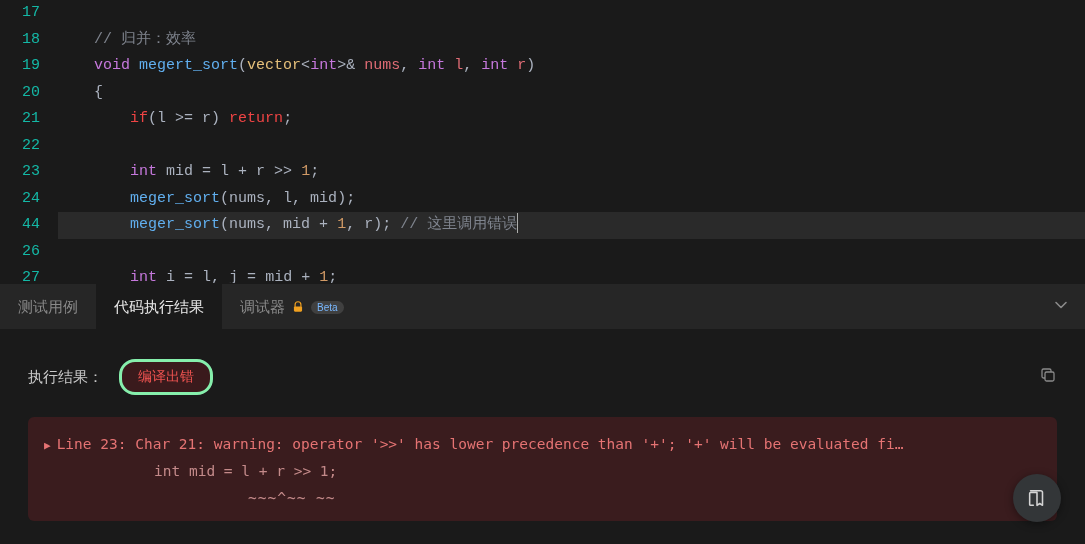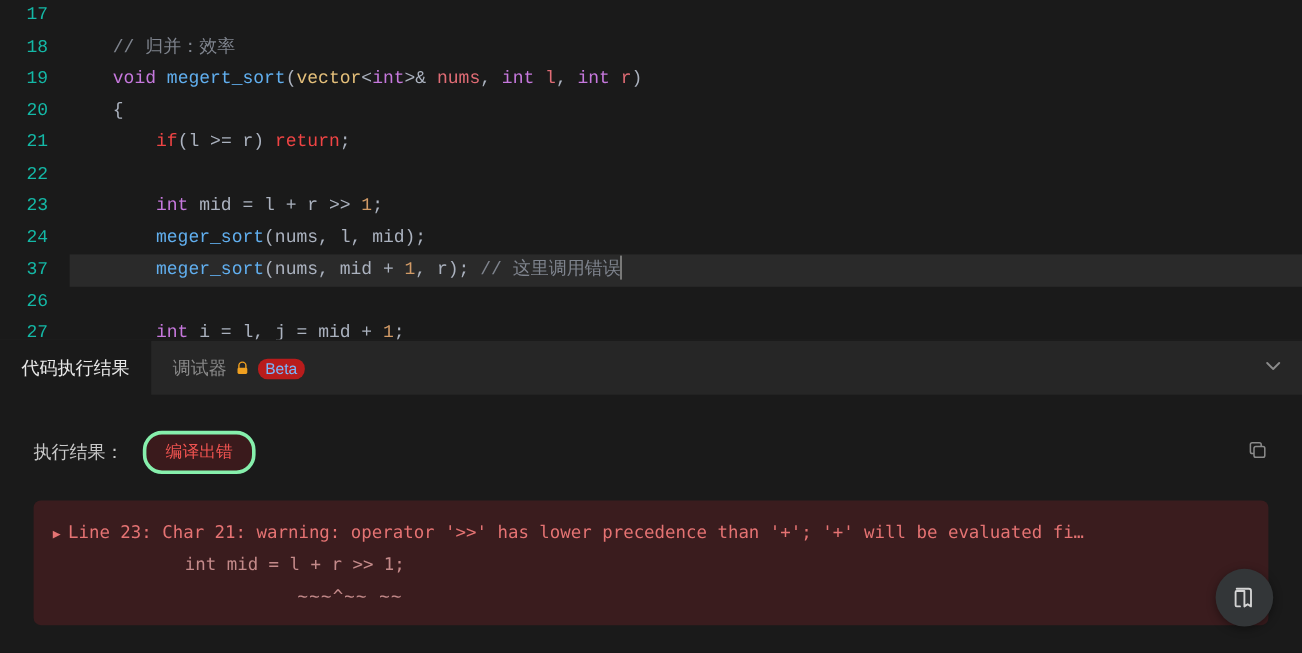--- a/index.html
+++ b/index.html
@@ -87,23 +87,23 @@
     background: #1a1a1a;
     color: #e8e8e8;
   }
   .tab .lock-icon {
     margin-left: 6px;
     display: inline-flex;
     align-items: center;
   }
   .tab .beta-badge {
     margin-left: 6px;
-    background: #b91c1c;
+    background: #404040;
     color: #79b8ff;
-    font-size: 13px;
+    font-size: 10px;
     padding: 1px 6px;
     border-radius: 8px;
     font-family: sans-serif;
   }
   .collapse-icon {
     position: absolute;
     right: 16px;
     top: 50%;
     transform: translateY(-50%);
     color: #8a8a8a;
@@ -197,41 +197,44 @@
 <div class="editor">
   <div class="gutter" id="gutter">
       <div class="ln">17</div>
       <div class="ln">18</div>
       <div class="ln">19</div>
       <div class="ln">20</div>
       <div class="ln">21</div>
       <div class="ln">22</div>
       <div class="ln">23</div>
       <div class="ln">24</div>
-      <div class="ln">37</div>
+      <div class="ln">44</div>
       <div class="ln">26</div>
       <div class="ln">27</div>
     </div>
   <div class="code" id="code">
       <div class="code-line"></div>
       <div class="code-line"><span>    </span><span class="tok-comment">// 归并：效率</span></div>
       <div class="code-line"><span>    </span><span class="tok-keyword">void</span><span> </span><span class="tok-func">megert_sort</span><span class="tok-punct">(</span><span class="tok-type">vector</span><span class="tok-punct">&lt;</span><span class="tok-keyword">int</span><span class="tok-punct">&gt;&amp; </span><span class="tok-var">nums</span><span class="tok-punct">, </span><span class="tok-keyword">int</span><span> </span><span class="tok-var">l</span><span class="tok-punct">, </span><span class="tok-keyword">int</span><span> </span><span class="tok-var">r</span><span class="tok-punct">)</span></div>
       <div class="code-line"><span>    </span><span class="tok-punct">{</span></div>
       <div class="code-line"><span>        </span><span class="tok-flow">if</span><span class="tok-punct">(</span><span class="tok-ident">l </span><span class="tok-punct">&gt;=</span><span class="tok-ident"> r</span><span class="tok-punct">) </span><span class="tok-flow">return</span><span class="tok-punct">;</span></div>
       <div class="code-line"></div>
       <div class="code-line"><span>        </span><span class="tok-keyword">int</span><span class="tok-ident"> mid </span><span class="tok-punct">=</span><span class="tok-ident"> l </span><span class="tok-punct">+</span><span class="tok-ident"> r </span><span class="tok-punct">&gt;&gt;</span><span> </span><span class="tok-num">1</span><span class="tok-punct">;</span></div>
       <div class="code-line"><span>        </span><span class="tok-func">meger_sort</span><span class="tok-punct">(</span><span class="tok-ident">nums</span><span class="tok-punct">, </span><span class="tok-ident">l</span><span class="tok-punct">, </span><span class="tok-ident">mid</span><span class="tok-punct">);</span></div>
       <div class="code-line hl"><span>        </span><span class="tok-func">meger_sort</span><span class="tok-punct">(</span><span class="tok-ident">nums</span><span class="tok-punct">, </span><span class="tok-ident">mid </span><span class="tok-punct">+</span><span> </span><span class="tok-num">1</span><span class="tok-punct">, </span><span class="tok-ident">r</span><span class="tok-punct">); </span><span class="tok-comment">// 这里调用错误</span><span class="cursor"></span></div>
       <div class="code-line"></div>
       <div class="code-line"><span>        </span><span class="tok-keyword">int</span><span class="tok-ident"> i </span><span class="tok-punct">=</span><span class="tok-ident"> l</span><span class="tok-punct">, </span><span class="tok-ident">j </span><span class="tok-punct">=</span><span class="tok-ident"> mid </span><span class="tok-punct">+</span><span> </span><span class="tok-num">1</span><span class="tok-punct">;</span></div>
     </div>
 </div>
 
 <div class="panel-header">
   <div id="tabs-container" style="display:flex;height:100%;">
+      <div class="tab">
+        <span>测试用例</span>
+      </div>
       <div class="tab active">
         <span>代码执行结果</span>
       </div>
       <div class="tab">
         <span>调试器</span>
         <span class="lock-icon">
           <svg width="14" height="14" viewBox="0 0 24 24">
             <path d="M7 11V8a5 5 0 0 1 10 0v3" stroke="#f0a020" stroke-width="2" fill="none" stroke-linecap="round"></path>
             <rect x="5" y="11" width="14" height="9" rx="2" fill="#f0a020"></rect>
           </svg>

